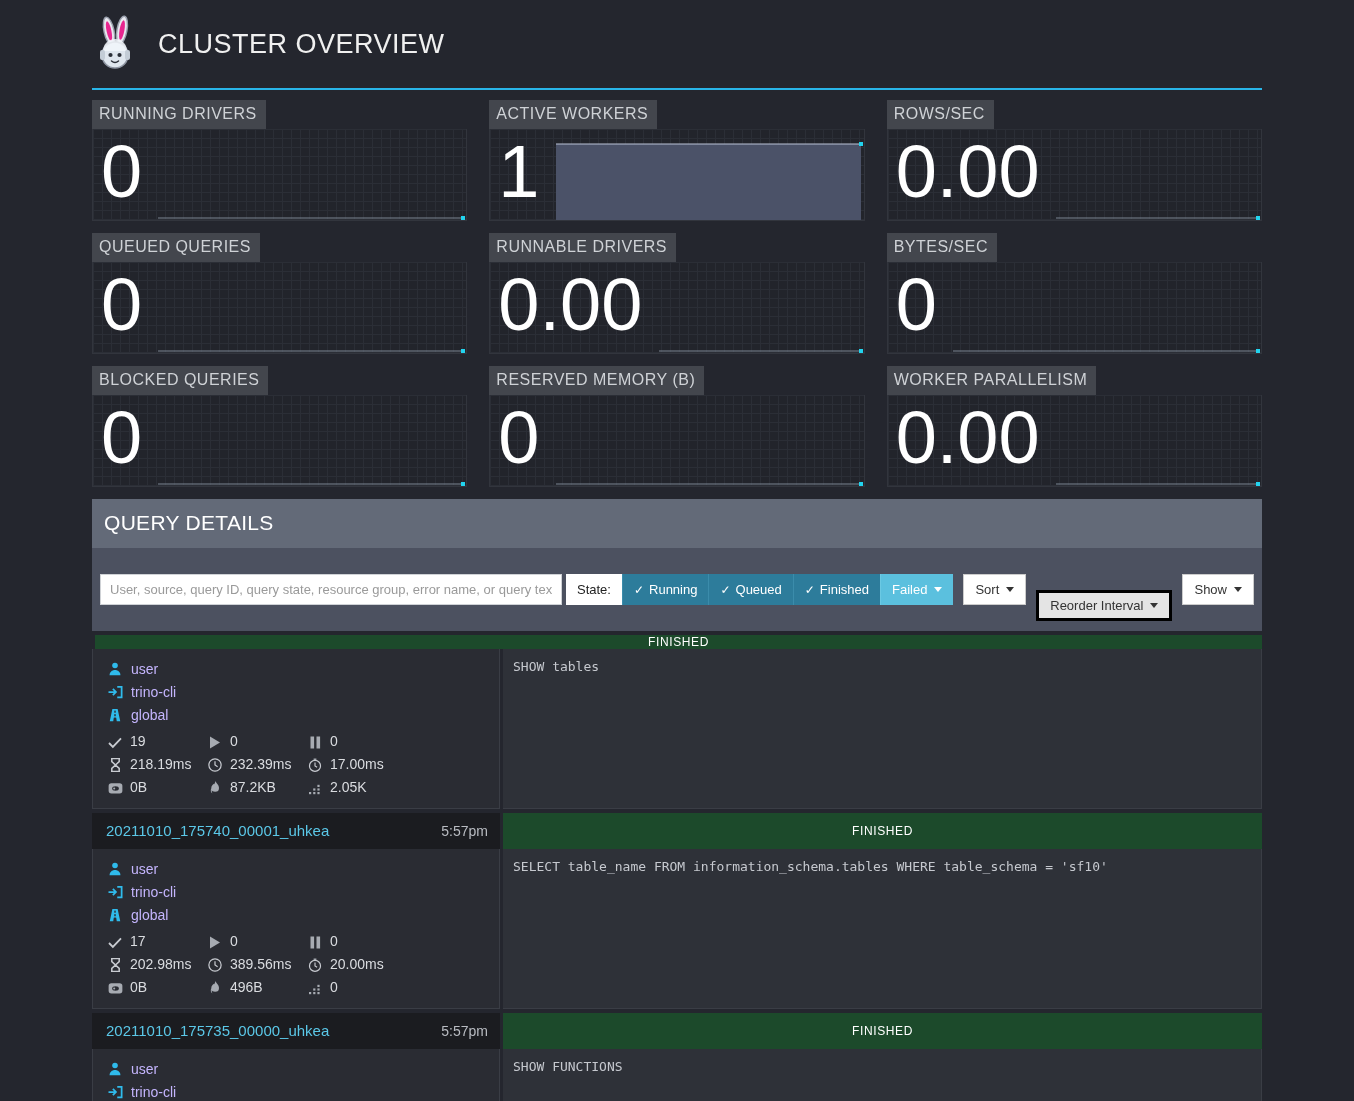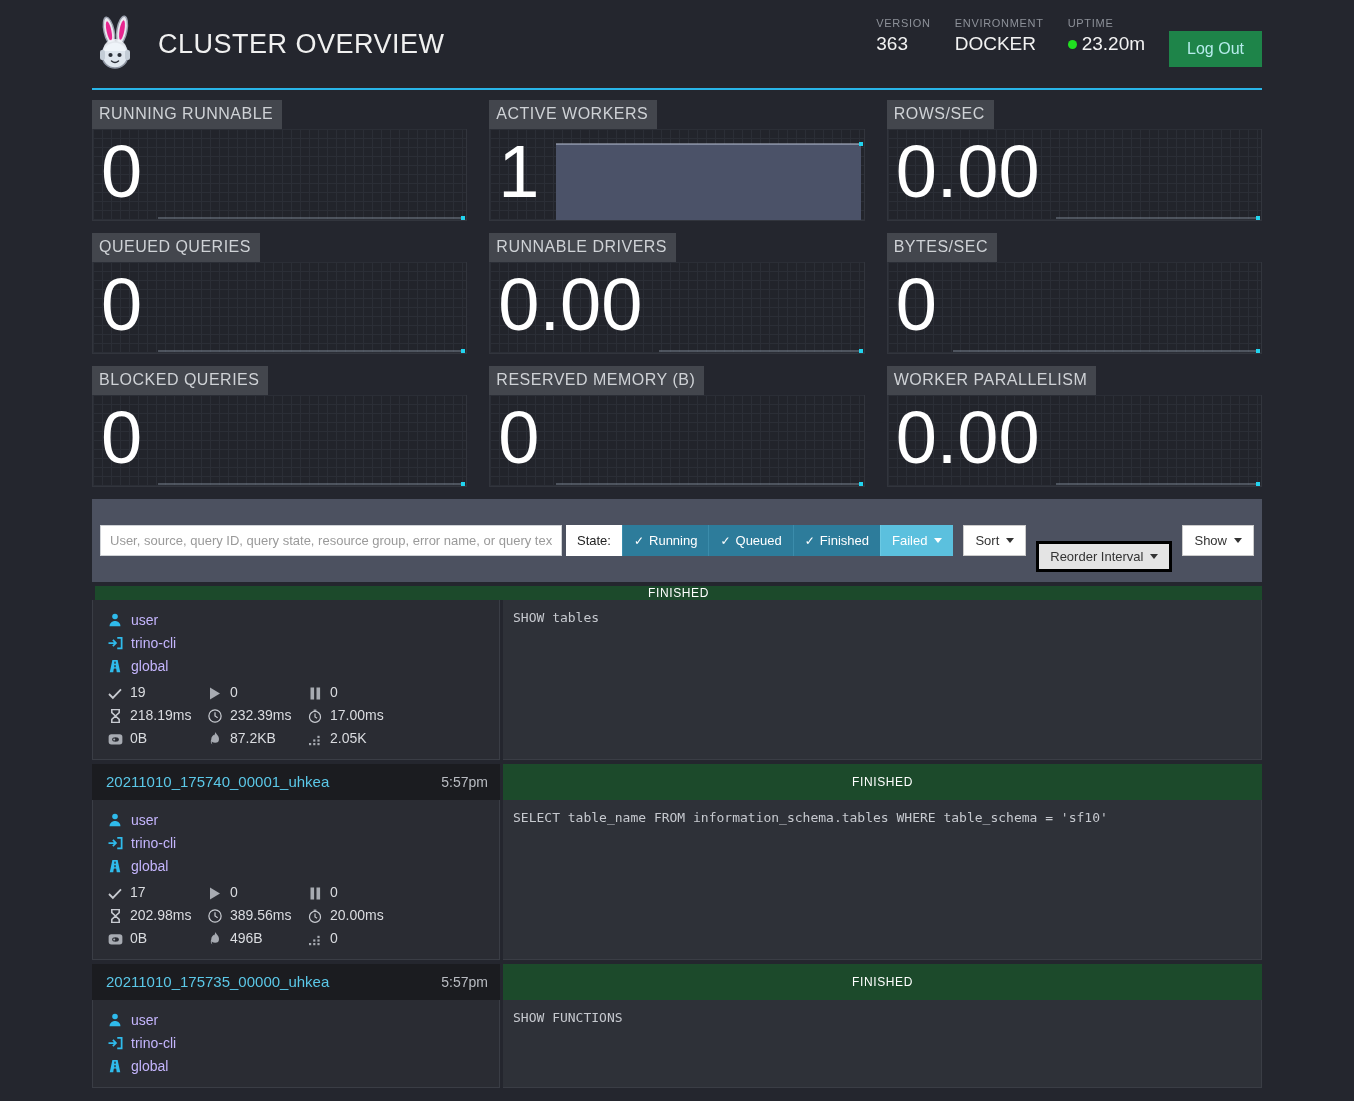--- a/index.html
+++ b/index.html
@@ -262,45 +262,27 @@
         <path d="M11 36 a12 12 0 0 1 24 0 z" fill="#f2f6fa" opacity="0.85"></path>
         <circle cx="18.5" cy="40" r="2.1" fill="#2b2f38"></circle>
         <circle cx="27.5" cy="40" r="2.1" fill="#2b2f38"></circle>
         <path d="M19.5 46 q3.5 3 7 0" stroke="#2b2f38" stroke-width="1.5" fill="none" stroke-linecap="round"></path>
         <rect x="33" y="35" width="5" height="10" rx="2" fill="#c3ccd6"></rect>
         <rect x="8" y="35" width="5" height="10" rx="2" fill="#c3ccd6"></rect>
       </svg>
     </div>
     <div class="app-title">CLUSTER OVERVIEW</div>
 
-    <div class="status-group">
-      <div class="stat-block">
-        <div class="stat-label">VERSION</div>
-        <div class="stat-value">363</div>
-      </div>
-      <div class="stat-block">
-        <div class="stat-label">ENVIRONMENT</div>
-        <div class="stat-value">DOCKER</div>
-      </div>
-      <div class="stat-block">
-        <div class="stat-label">UPTIME</div>
-        <div class="stat-value">
-          <span class="uptime-dot"></span>
-          <span>23.20m</span>
-        </div>
-      </div>
-      <button class="logout-btn">Log Out</button>
-    </div>
   </div>
 
   <div class="tiles">
 
     <div class="tile-row">
       <div class="tile">
-        <div class="tile-label">RUNNING RUNNABLE</div>
+        <div class="tile-label">RUNNING DRIVERS</div>
         <div class="tile-body">
           <div class="tile-number">0</div>
           <div class="spark">
               <svg width="308" height="79">
                 <line x1="0" y1="77" x2="305" y2="77" stroke="#7a8392" stroke-width="1.2"></line>
                 <rect x="303" y="75" width="4" height="4" fill="#22d3ee"></rect>
               </svg>
             </div>
         </div>
       </div>
@@ -404,20 +386,21 @@
                 <line x1="0" y1="77" x2="202" y2="77" stroke="#7a8392" stroke-width="1.2"></line>
                 <rect x="200" y="75" width="4" height="4" fill="#22d3ee"></rect>
               </svg>
             </div>
         </div>
       </div>
     </div>
 
   </div>
 
+  <div class="qd-header">QUERY DETAILS</div>
 
   <div class="qd-toolbar">
     <input class="search-input" type="text" placeholder="User, source, query ID, query state, resource group, error name, or query text" style="">
 
     <div class="btn-group">
       <div class="btn btn-state-label">State:</div>
       <button class="btn btn-teal">
         <span class="check">✓</span>
         <span>Running</span>
       </button>

